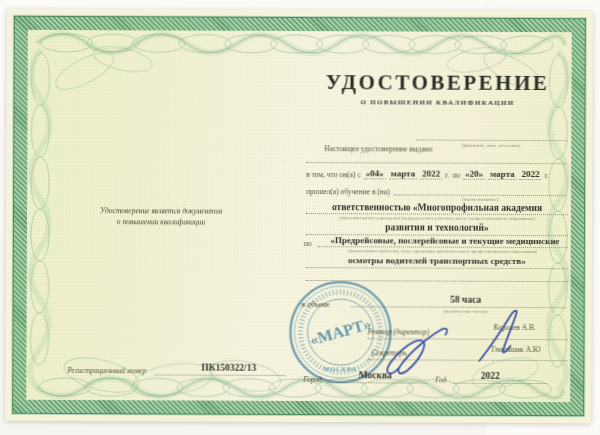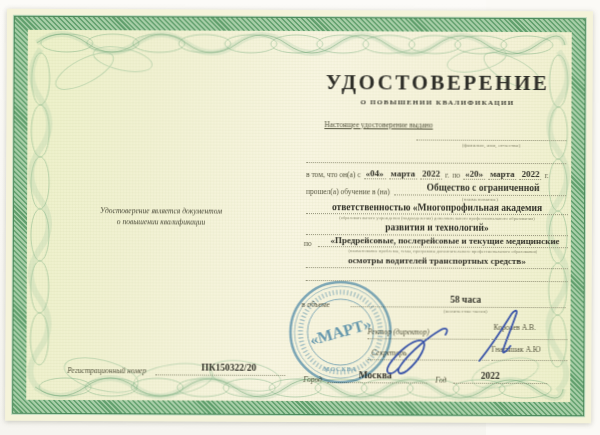--- a/index.html
+++ b/index.html
@@ -106,43 +106,42 @@
     <div class="t ctr" style="left:300px;top:60px;width:262px;">
       <div class="title">УДОСТОВЕРЕНИЕ</div>
       <div class="subtitle" style="margin-top:3px;">О ПОВЫШЕНИИ КВАЛИФИКАЦИИ</div>
     </div>
 
     <div class="t ctr sidenote it" style="left:30px;top:196px;width:250px;">
       <div>Удостоверение является документом</div>
       <div>о повышении квалификации</div>
     </div>
     <div class="t form it" style="left:62px;top:357px;">Регистрационный номер</div>
-    <div class="t val" style="left:196px;top:353px;">ПК150322/20</div>
+    <div class="t val" style="left:196px;top:353px;">ПК150322/13</div>
     <div class="dl" style="left:150px;top:365px;width:130px;"></div>
 
-    <div class="t form" style="left:318px;top:110px;text-decoration:underline;">Настоящее удостоверение выдано</div>
+    <div class="t form" style="left:318px;top:134px;">Настоящее удостоверение выдано</div>
     <div class="dl" style="left:410px;top:129px;width:150px;"></div>
     <div class="t ctr hint" style="left:410px;top:132px;width:150px;">(фамилия, имя, отчество)</div>
     <div class="dl" style="left:300px;top:152px;width:260px;"></div>
 
     <div class="t period" style="left:300px;top:158px;width:266px;">
       <span class="form">в том, что он(а) с</span>
       <span class="vd dotu">«04»</span>
       <span class="vd dotu">марта</span>
       <span class="vd dotu">2022</span>
       <span class="form">г.</span>
       <span class="form">по</span>
       <span class="vd dotu">«20»</span>
       <span class="vd dotu">марта</span>
       <span class="vd dotu">2022</span>
       <span class="form">г.</span>
     </div>
 
     <div class="t form" style="left:300px;top:177px;">прошел(а) обучение в (на)</div>
-    <div class="t ctr val" style="left:388px;top:172px;width:178px;">Общество с ограниченной</div>
     <div class="dl" style="left:388px;top:184px;width:172px;"></div>
     <div class="t ctr hint" style="left:388px;top:186px;width:172px;">(наименование)</div>
     <div class="t ctr val" style="left:298px;top:192px;width:266px;">ответственностью «Многопрофильная академия</div>
     <div class="dl" style="left:300px;top:203px;width:262px;"></div>
     <div class="t ctr hint2" style="left:298px;top:205px;width:266px;">(образовательного учреждения (подразделения) дополнительного профессионального образования)</div>
     <div class="t ctr val" style="left:298px;top:212px;width:266px;">развития и технологий»</div>
     <div class="dl" style="left:300px;top:224px;width:262px;"></div>
 
     <div class="t form" style="left:298px;top:229px;">по</div>
     <div class="t ctr val" style="left:312px;top:225px;width:254px;font-size:9px;">«Предрейсовые, послерейсовые и текущие медицинские</div>

